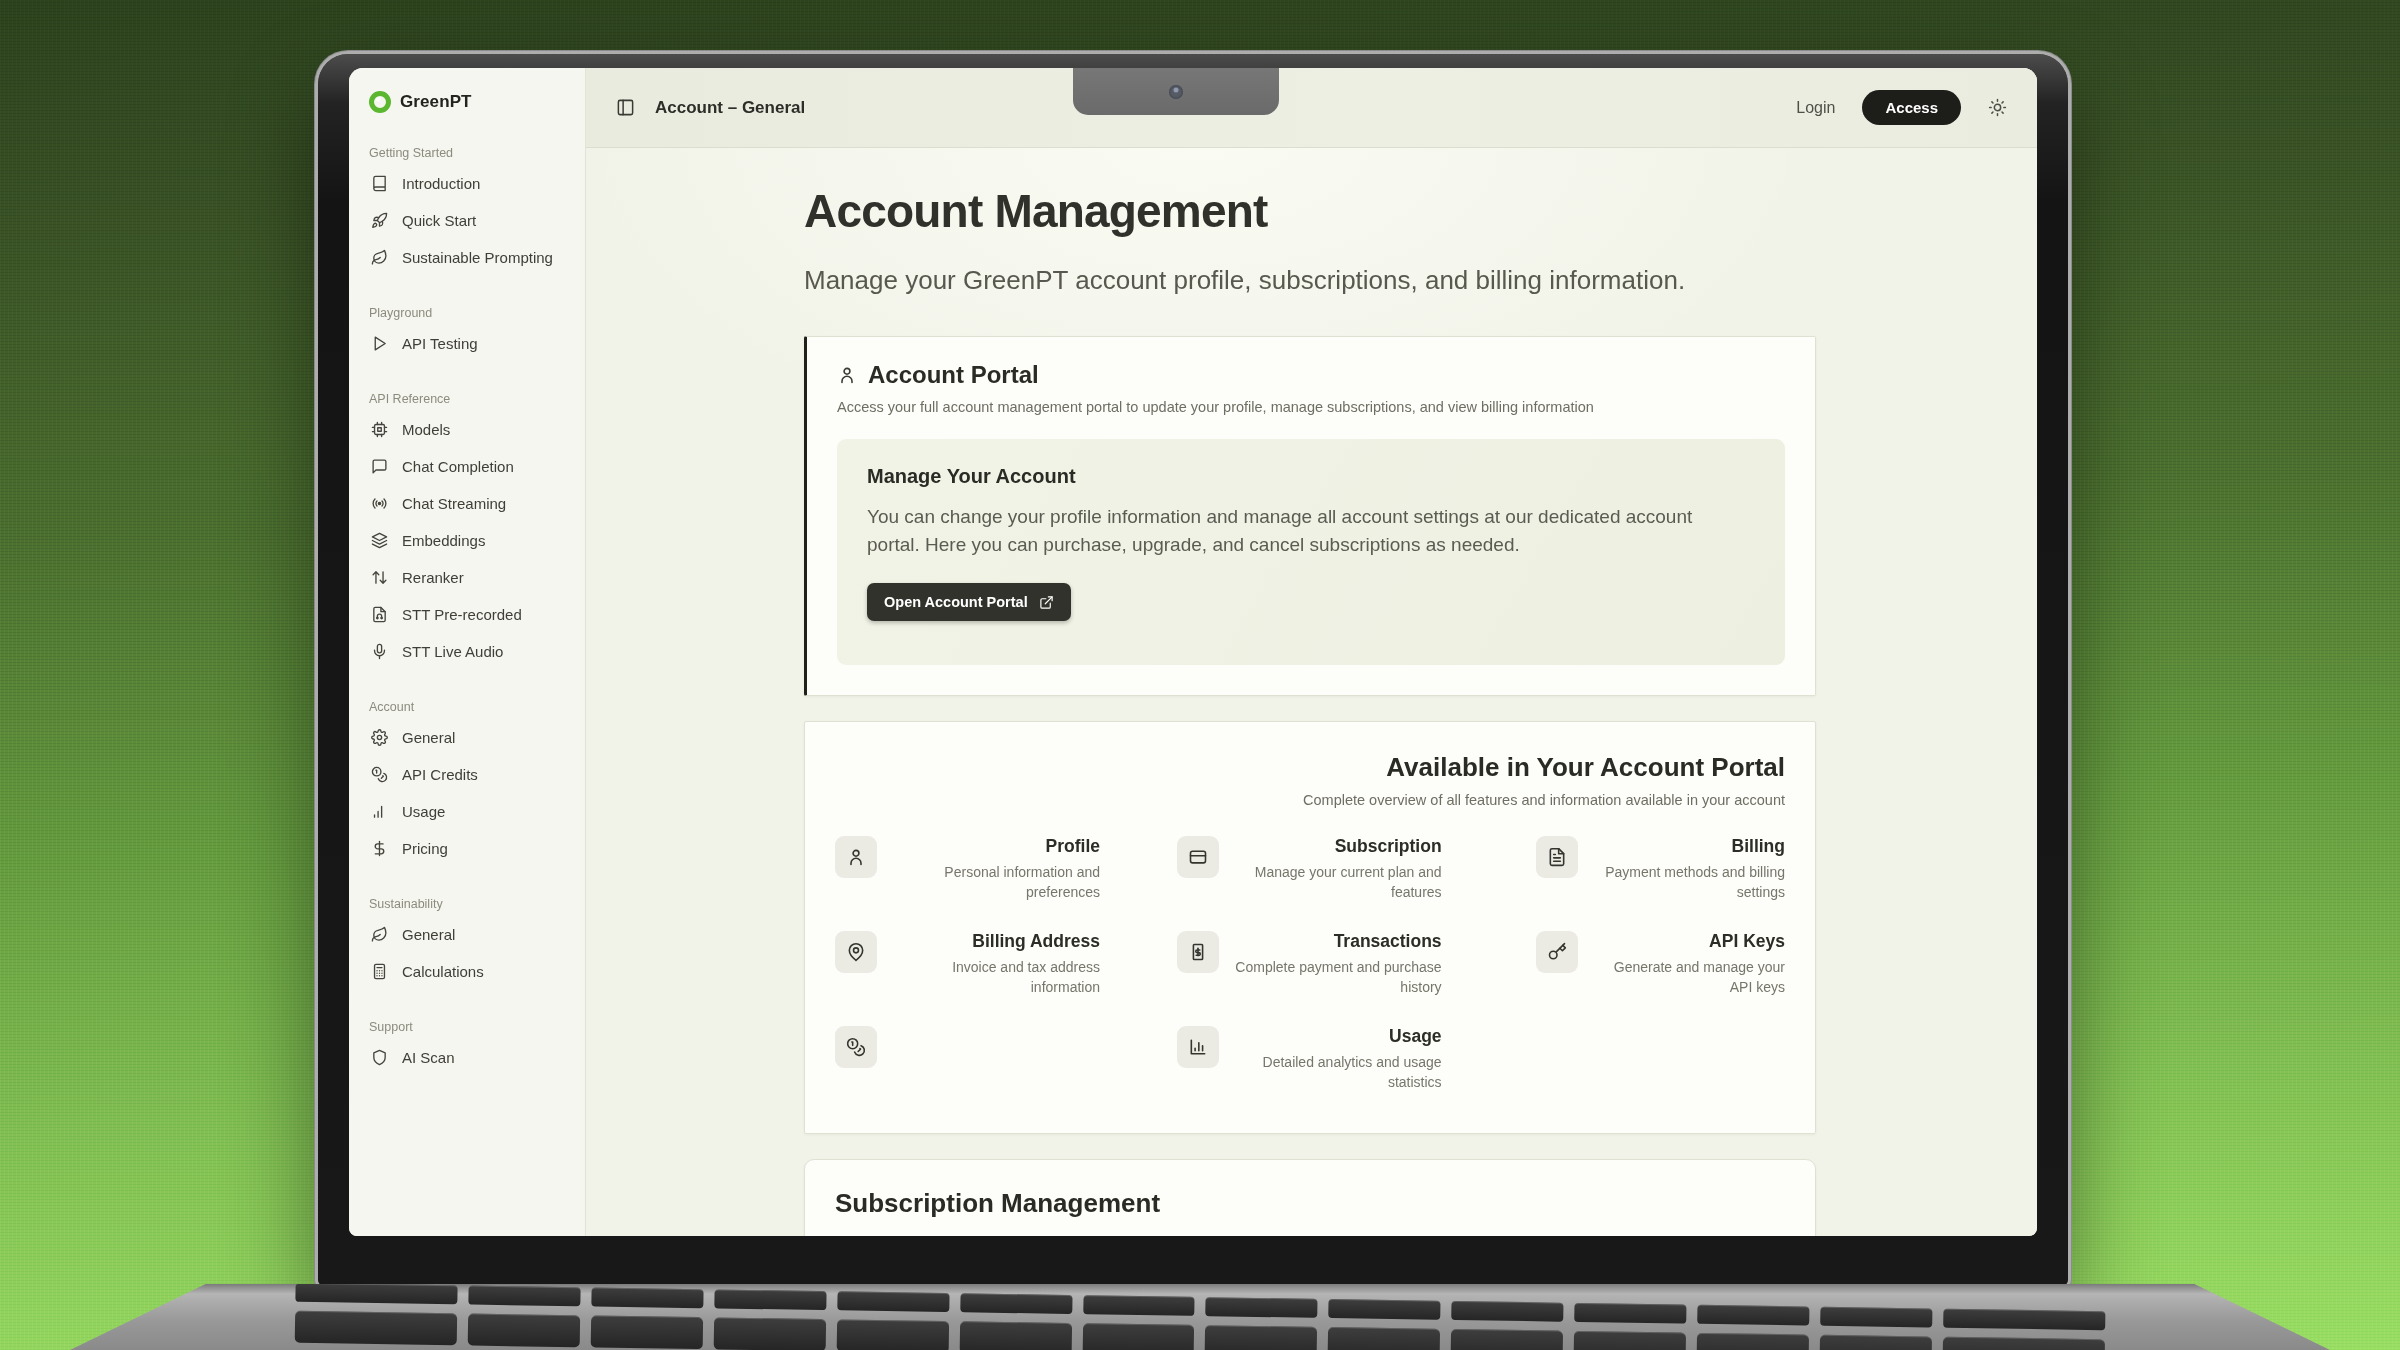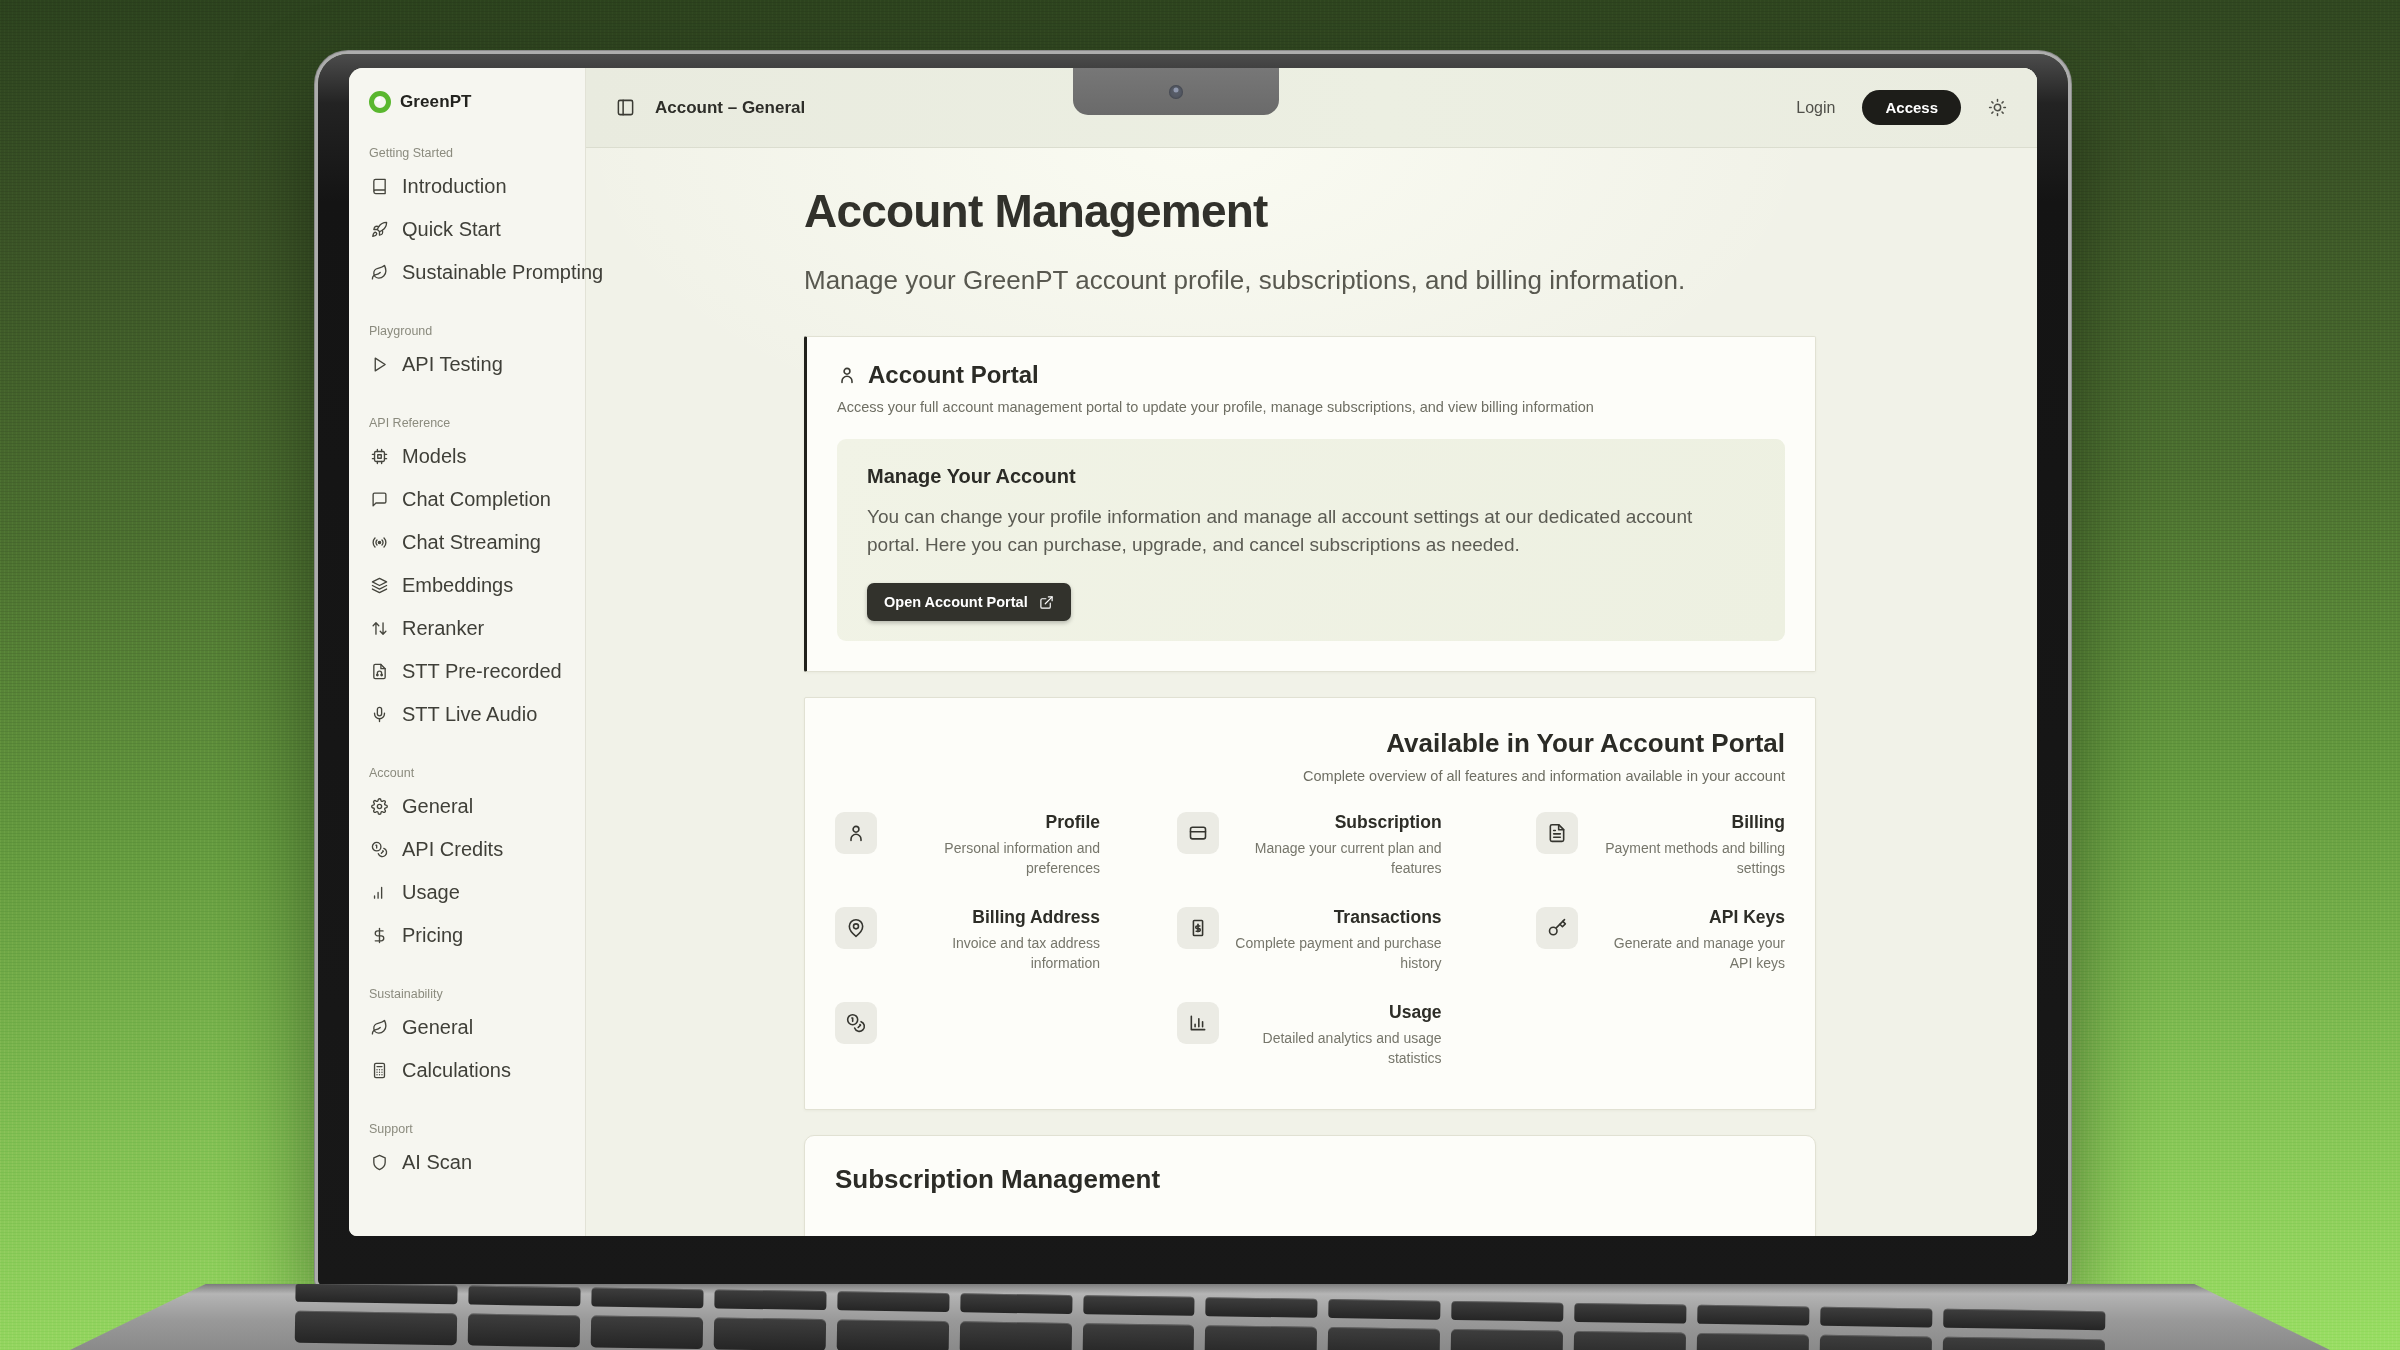--- a/index.html
+++ b/index.html
@@ -37,21 +37,21 @@
     box-sizing:border-box;padding:23px 16px;z-index:5;}
   .logo-row{display:flex;align-items:center;gap:9px;padding-left:4px;}
   .logo-ring{width:22px;height:22px;border-radius:50%;border:5.5px solid #5ab72f;box-sizing:border-box;
     background:radial-gradient(circle at 35% 25%,#fff 0 2px,transparent 3px);}
   .logo-text{font-size:17px;font-weight:800;color:#23231f;letter-spacing:.1px;}
   .side-label{margin:30px 4px 5px;font-size:12.5px;color:#8b8b7e;}
   .side-label.first{margin-top:33px;}
   .side-item{display:flex;align-items:center;gap:14px;padding:10px 6px;border-radius:6px;cursor:pointer;}
   .side-item .si{width:17px;height:17px;color:#45453d;flex:0 0 auto;display:flex;}
   .side-item .si svg{width:17px;height:17px;}
-  .si-label{font-size:20px;color:#3f3f38;white-space:nowrap;}
+  .si-label{font-size:15px;color:#3f3f38;white-space:nowrap;}
   
   .main{position:absolute;left:237px;right:0;top:0;bottom:0;
     background:radial-gradient(1000px 520px at 42% 6%,#fafbf2 0%,rgba(250,251,242,0) 62%),#f1f2e8;}
   .topbar{height:80px;display:flex;align-items:center;padding:0 30px;box-sizing:border-box;
     background:linear-gradient(90deg,#e9ebdf 0%,#ecefe2 55%,#eaece0 100%);border-bottom:1px solid #dbddcf;}
   .toggle{width:19px;height:19px;color:#3b3b34;cursor:pointer;display:flex;}
   .toggle svg{width:19px;height:19px;}
   .topbar-title{margin-left:20px;font-size:17px;font-weight:700;color:#2e2e29;}
   .topbar-right{margin-left:auto;display:flex;align-items:center;gap:27px;}
   .login{font-size:16px;color:#50504a;cursor:pointer;}
@@ -61,21 +61,21 @@
   .content{padding:38px 0 0 218px;width:1012px;box-sizing:content-box;}
   .h1{font-size:46px;font-weight:800;color:#31312b;letter-spacing:-.8px;line-height:1.1;}
   .subtitle{margin-top:28px;font-size:26px;color:#58584f;}
   .card{background:#fdfdf9;border:1px solid #e1e1d3;border-radius:2px;box-shadow:0 1px 3px rgba(70,70,40,.05);}
   .portal-card{margin-top:40px;border-left:3px solid #21211c;padding:24px 30px 30px;}
   .portal-head{display:flex;align-items:center;gap:11px;}
   .portal-head .pi{width:20px;height:20px;color:#3a3a33;display:flex;}
   .portal-head .pi svg{width:20px;height:20px;}
   .portal-title{font-size:24px;font-weight:700;color:#2b2b26;}
   .portal-desc{margin-top:10px;font-size:14.5px;color:#6e6e63;}
-  .portal-panel{margin-top:24px;background:linear-gradient(120deg,#f1f3e6 0%,#edf0e1 100%);border-radius:9px;padding:26px 30px 20px;}
+  .portal-panel{margin-top:24px;background:linear-gradient(120deg,#f1f3e6 0%,#edf0e1 100%);border-radius:9px;padding:26px 30px 44px;}
   .panel-title{font-size:20px;font-weight:700;color:#2b2b26;}
   .panel-body{margin-top:15px;font-size:19px;line-height:1.47;color:#5b5b53;max-width:880px;}
   .portal-btn{margin-top:25px;display:inline-flex;align-items:center;gap:11px;background:#32322c;color:#fff;
     font-size:14.5px;font-weight:700;padding:11px 17px;border-radius:7px;cursor:pointer;box-shadow:0 2px 4px rgba(0,0,0,.25);}
   .portal-btn .bi{width:15px;height:15px;display:flex;}
   .portal-btn .bi svg{width:15px;height:15px;}
   .features-card{margin-top:25px;padding:30px 30px 40px;text-align:right;}
   .features-title{font-size:26px;font-weight:700;color:#2b2b26;}
   .features-sub{margin-top:9px;font-size:14.5px;color:#6e6e63;}
   .features-grid{margin-top:28px;display:grid;grid-template-columns:1.04fr 1.1fr .86fr;column-gap:40px;row-gap:28px;}

